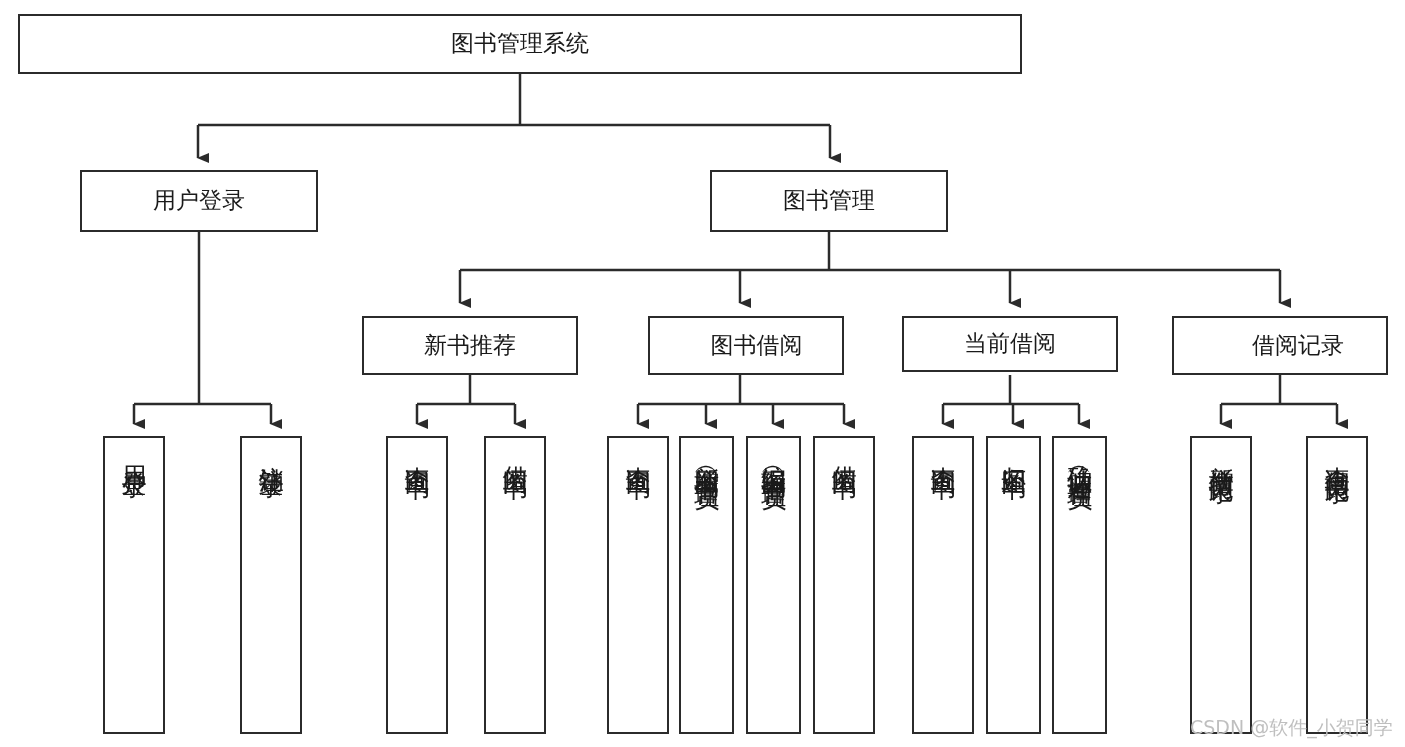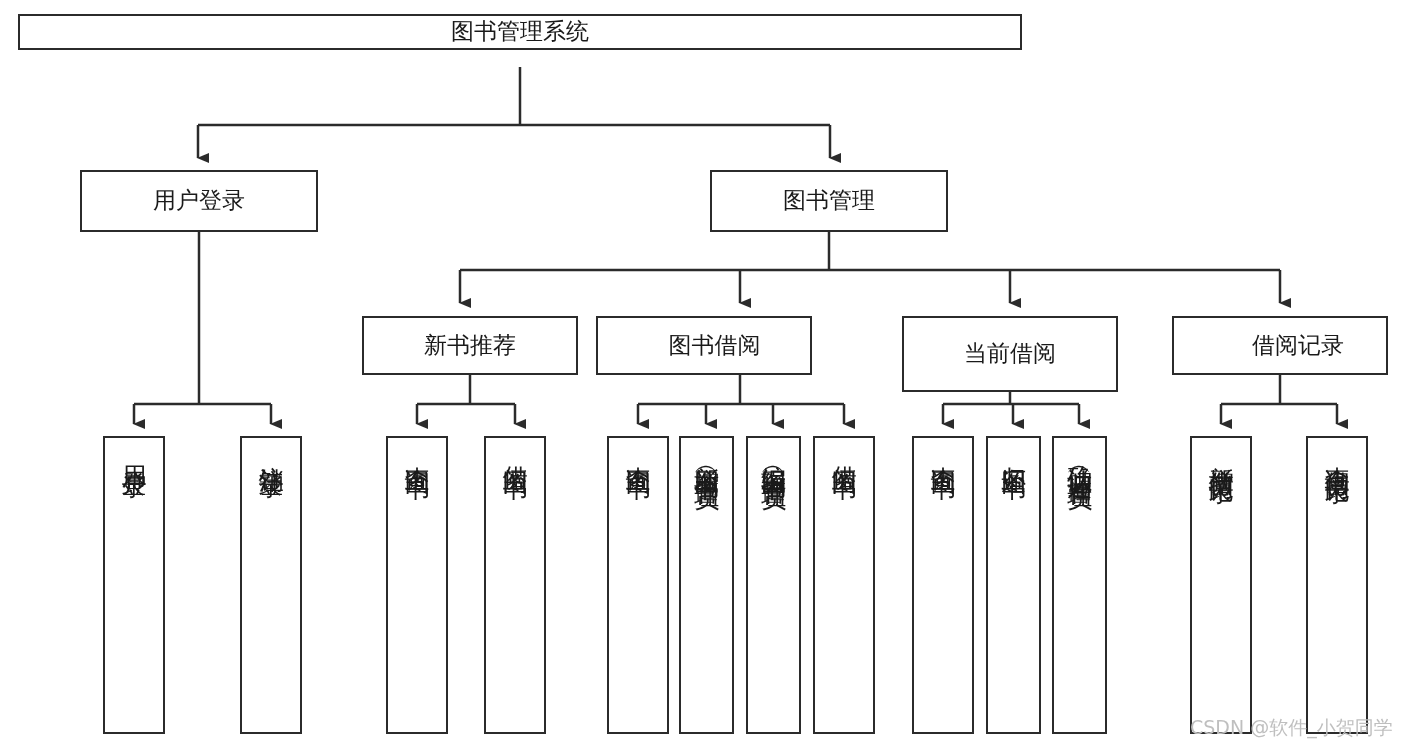--- a/index.html
+++ b/index.html
@@ -115,38 +115,38 @@
       <path d="M 1013 404 L 1013 424" marker-end="url(#arrow)"></path>
       <path d="M 1079 404 L 1079 424" marker-end="url(#arrow)"></path>
 
       <path d="M 1280 375 L 1280 404"></path>
       <path d="M 1221 404 L 1337 404"></path>
       <path d="M 1221 404 L 1221 424" marker-end="url(#arrow)"></path>
       <path d="M 1337 404 L 1337 424" marker-end="url(#arrow)"></path>
     </g>
   </svg>
 
-  <div class="node root" style="left: 18px; top: 14px; width: 1004px; height: 36px;">
+  <div class="node root" style="left: 18px; top: 14px; width: 1004px; height: 60px;">
     <span>图书管理系统</span>
   </div>
 
   <div class="node h" style="left: 80px; top: 170px; width: 238px; height: 62px;">
     <span>用户登录</span>
   </div>
   <div class="node h" style="left: 362px; top: 316px; width: 216px; height: 59px;">
     <span>新书推荐</span>
   </div>
 
   <div class="node h" style="left: 710px; top: 170px; width: 238px; height: 62px;">
     <span>图书管理</span>
   </div>
-  <div class="node h" style="left: 596px; top: 316px; width: 216px; height: 59px; padding-left: 21px;">
+  <div class="node h" style="left: 648px; top: 316px; width: 196px; height: 59px; padding-left: 21px;">
     <span>图书借阅</span>
   </div>
-  <div class="node h" style="left: 902px; top: 316px; width: 216px; height: 76px;">
+  <div class="node h" style="left: 902px; top: 316px; width: 216px; height: 56px;">
     <span>当前借阅</span>
   </div>
   <div class="node h" style="left: 1172px; top: 316px; width: 216px; height: 59px; padding-left: 36px;">
     <span>借阅记录</span>
   </div>
 
   <div class="node v" style="left: 103px; top: 436px; width: 62px; height: 298px;">
     <span class="vtext" style="font-size: 25px;">用户登录</span>
   </div>
   <div class="node v" style="left: 240px; top: 436px; width: 62px; height: 298px;">

